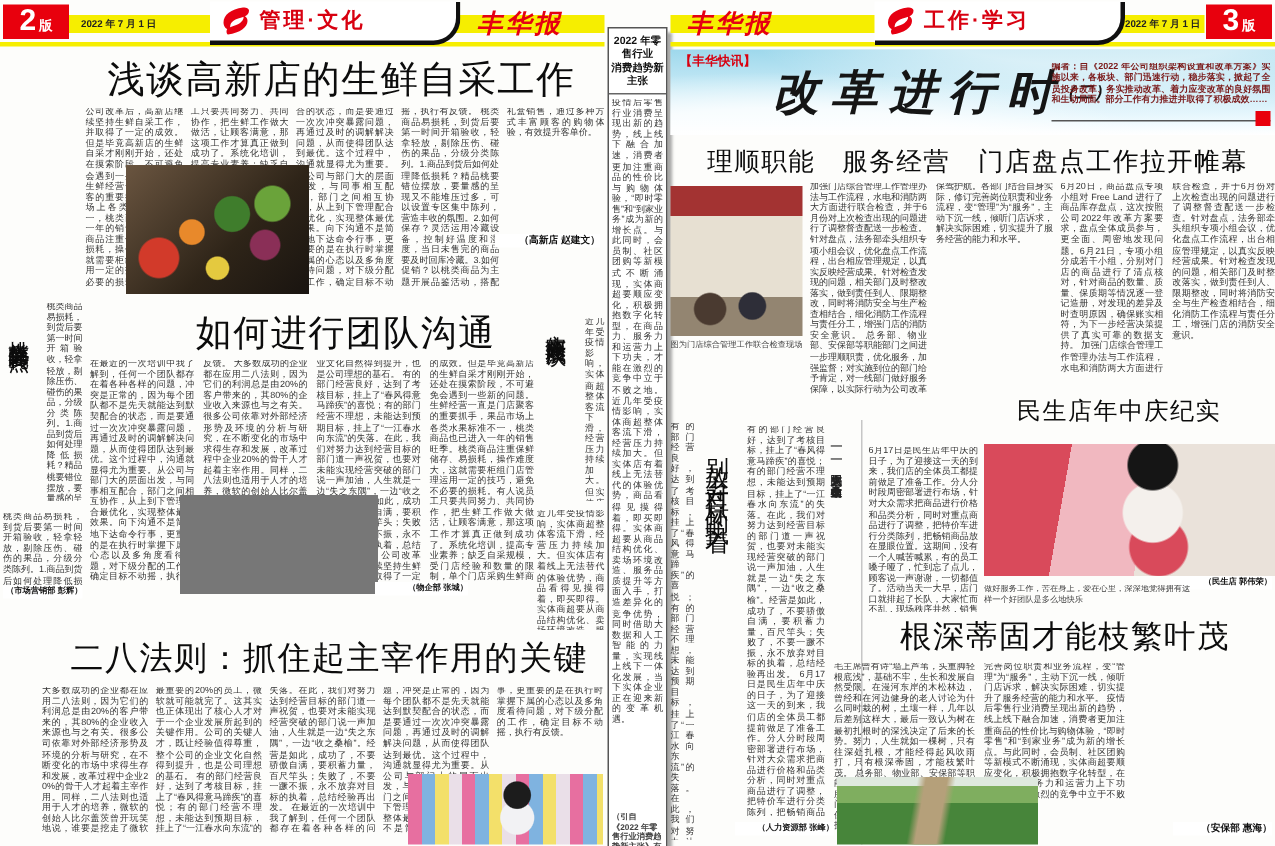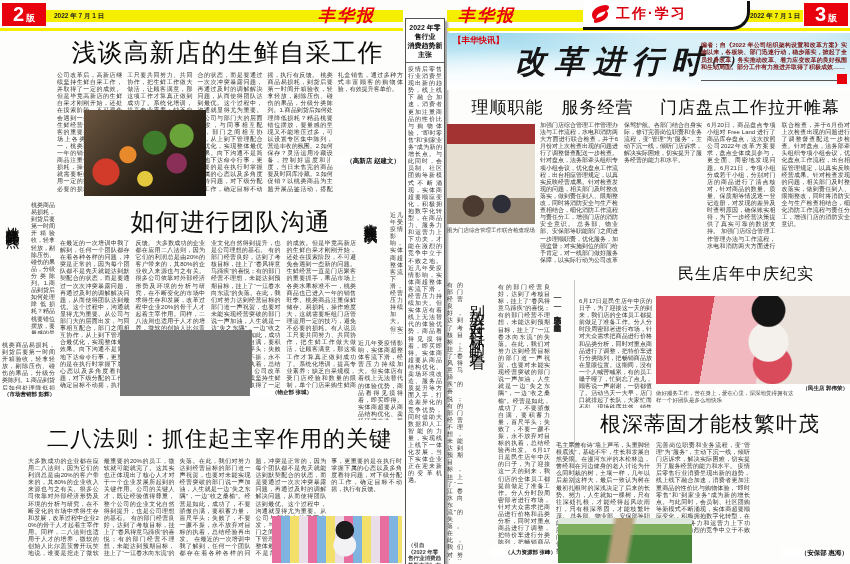--- a/index.html
+++ b/index.html
@@ -75,20 +75,27 @@
 
 <div class="sheet">
 
   <div class="abs ybar" style="left:36px;top:10px;width:367px;height:12px;"></div>
   <div class="abs ybar" style="left:0;top:28px;width:403px;height:3px;"></div>
   <div class="abs edition" style="left:2px;top:3px;width:44px;height:23px;">
     <span class="num">2</span>
     <span class="lab">版</span>
   </div>
   <div class="abs date" style="left:54px;top:12px;">2022 年 7 月 1 日</div>
+  <div class="abs section-pill" style="left:140px;top:1px;width:158px;height:26px;">
+    <svg width="22" height="20" viewBox="0 0 22 20">
+      <path d="M16 1C8 2 3 6 3 11c0 3 2 5 5 5-1-2-1-5 3-7 5-2 9-2 9-6 0-1-1-2-4-2z" fill="#e60012"></path>
+      <path d="M6 19c8-1 13-5 13-9 0-2-1-3-3-4 1 2 0 4-3 6-4 2-8 2-8 5 0 1 .4 2 1 2z" fill="#e60012"></path>
+    </svg>
+    <span class="section-label">管理·文化</span>
+  </div>
   <div class="abs masthead" style="left:318px;top:4px;">丰华报</div>
 
   <div class="abs hl" style="left:60px;top:36px;width:335px;height:30px;font-size:25px;text-align:center;">浅谈高新店的生鲜自采工作</div>
   <div class="abs greek cols5" style="left:57px;top:72px;width:346px;height:124px;">
     <span>公司改革后，高新店继续坚持生鲜自采工作，并取得了一定的成效。但是毕竟高新店的生鲜自采才刚刚开始，还处在摸索阶段，不可避免会遇到一些新的问题。生鲜经营一直是门店聚客的重要抓手，果品市场上各类水果标准不一，桃类商品也已进入一年的销售旺季。桃类商品注重保鲜储存、易损耗，操作难度大，这就需要柜组门店管理运用一定的技巧，避免不必要的损耗。有人说员工只要共同努力、共同协作，把生鲜工作做大做活，让顾客满意，那这项工作才算真正做到成功了。系统化培训，提高专业素养；缺乏自采规模，受门店经验和数量的限制，单个门店采购生鲜商品成本相对较高，需要从资金、人员、管理等方面不断完善。</span>
     <span>在最近的一次培训中我了解到，任何一个团队都存在着各种各样的问题，冲突是正常的，因为每个团队都不是先天就能达到默契配合的状态，而是要通过一次次冲突暴露问题，再通过及时的调解解决问题，从而使得团队达到最优。这个过程中，沟通就显得尤为重要。从公司与部门大的层面出发，与同事相互配合，部门之间相互协作，从上到下管理配合最优化，实现整体最优效果。向下沟通不是简单地下达命令行事，更重要的是在执行时掌握下属的心态以及多角度看待问题，对下级分配的工作，确定目标不动摇，执行有反馈。</span>
     <span>桃类商品易损耗，到货后要第一时间开箱验收，轻拿轻放，剔除压伤、碰伤的果品，分级分类陈列。1.商品到货后如何处理降低损耗？精品桃要错位摆放，要量感的呈现又不能堆压过多，可以设置专区集中陈列，营造丰收的氛围。2.如何保存？灵活运用冷藏设备，控制好温度和湿度，当日未售完的商品要及时回库冷藏。3.如何促销？以桃类商品为主题开展品鉴活动，搭配礼盒销售，通过多种方式丰富顾客的购物体验，有效提升客单价。</span>
   </div>
   <div class="abs photo ph-veg" style="left:84px;top:110px;width:122px;height:86px;"></div>
   <div class="abs byline" style="left:330px;top:156px;width:70px;">（高新店 赵建文）</div>
@@ -159,21 +166,21 @@
   <div class="abs cyanbox" style="left:447px;top:33px;width:403px;height:57px;">
     <div class="tag" style="position:absolute;left:6px;top:2px;">【丰华快讯】</div>
     <div class="callig" style="position:absolute;left:68px;top:8px;font-size:31px;letter-spacing:8px;white-space:nowrap;">改革进行时</div>
     <div class="callig" style="position:absolute;left:258px;top:20px;font-size:12px;">（二）</div>
     <div class="ednote" style="position:absolute;left:254px;top:9px;width:146px;height:36px;">编者：自《2022 年公司组织架构设置和改革方案》实施以来，各板块、部门迅速行动，稳步落实，掀起了全员投身改革、务实推动改革、着力应变改革的良好氛围和生动局面。部分工作有力推进并取得了积极成效……</div>
     <div style="position:absolute;left:254px;top:47px;width:146px;height:1px;background:#555;"></div>
     <div style="position:absolute;left:390px;top:41px;width:10px;height:10px;background:#e8000d;"></div>
   </div>
 
   <div class="abs hl" style="left:455px;top:96px;width:195px;height:22px;font-size:17px;text-align:center;">理顺职能　服务经营</div>
-  <div class="abs hl" style="left:652px;top:96px;width:196px;height:22px;font-size:17px;text-align:center;">门店盘点工作拉开帷幕</div>
+  <div class="abs hl" style="left:652px;top:96px;width:196px;height:22px;font-size:17px;">门店盘点工作拉开帷幕</div>
   <div class="abs photo ph-room" style="left:447px;top:124px;width:88px;height:100px;"></div>
   <div class="abs caption" style="left:447px;top:227px;width:88px;height:13px;">图为门店综合管理工作联合检查现场</div>
   <div class="abs greek cols2" style="left:540px;top:122px;width:162px;height:148px;">
     <span>加强门店综合管理工作管理办法与工作流程，水电和消防两大方面进行联合检查，并于6月份对上次检查出现的问题进行了调整督查配送一步检查。针对盘点，法务部牵头组织专项小组会议，优化盘点工作流程，出台相应管理规定，以真实反映经营成果。针对检查发现的问题，相关部门及时整改落实，做到责任到人、限期整改，同时将消防安全与生产检查相结合，细化消防工作流程与责任分工，增强门店的消防安全意识。</span>
     <span>总务部、物业部、安保部等职能部门之间进一步理顺职责，优化服务，加强监督；对实施到位的部门给予肯定，对一线部门做好服务保障，以实际行动为公司改革保驾护航。各部门结合自身实际，修订完善岗位职责和业务流程，变“管理”为“服务”，主动下沉一线，倾听门店诉求，解决实际困难，切实提升了服务经营的能力和水平。</span>
   </div>
   <div class="abs greek cols2" style="left:707px;top:122px;width:143px;height:132px;">
     <span>6月20日，商品盘点专项小组对 Free Land 进行了商品库存盘点，这次按照公司2022年改革方案要求，盘点全体成员参与，更全面、周密地发现问题。6月21日，专项小组分成若干小组，分别对门店的商品进行了清点核对，针对商品的数量、质量、保质期等情况逐一登记造册，对发现的差异及时查明原因，确保账实相符，为下一步经营决策提供了真实可靠的数据支持。</span>
     <span>加强门店综合管理工作管理办法与工作流程，水电和消防两大方面进行联合检查，并于6月份对上次检查出现的问题进行了调整督查配送一步检查。针对盘点，法务部牵头组织专项小组会议，优化盘点工作流程，出台相应管理规定，以真实反映经营成果。针对检查发现的问题，相关部门及时整改落实，做到责任到人、限期整改，同时将消防安全与生产检查相结合，细化消防工作流程与责任分工，增强门店的消防安全意识。</span>
   </div>

